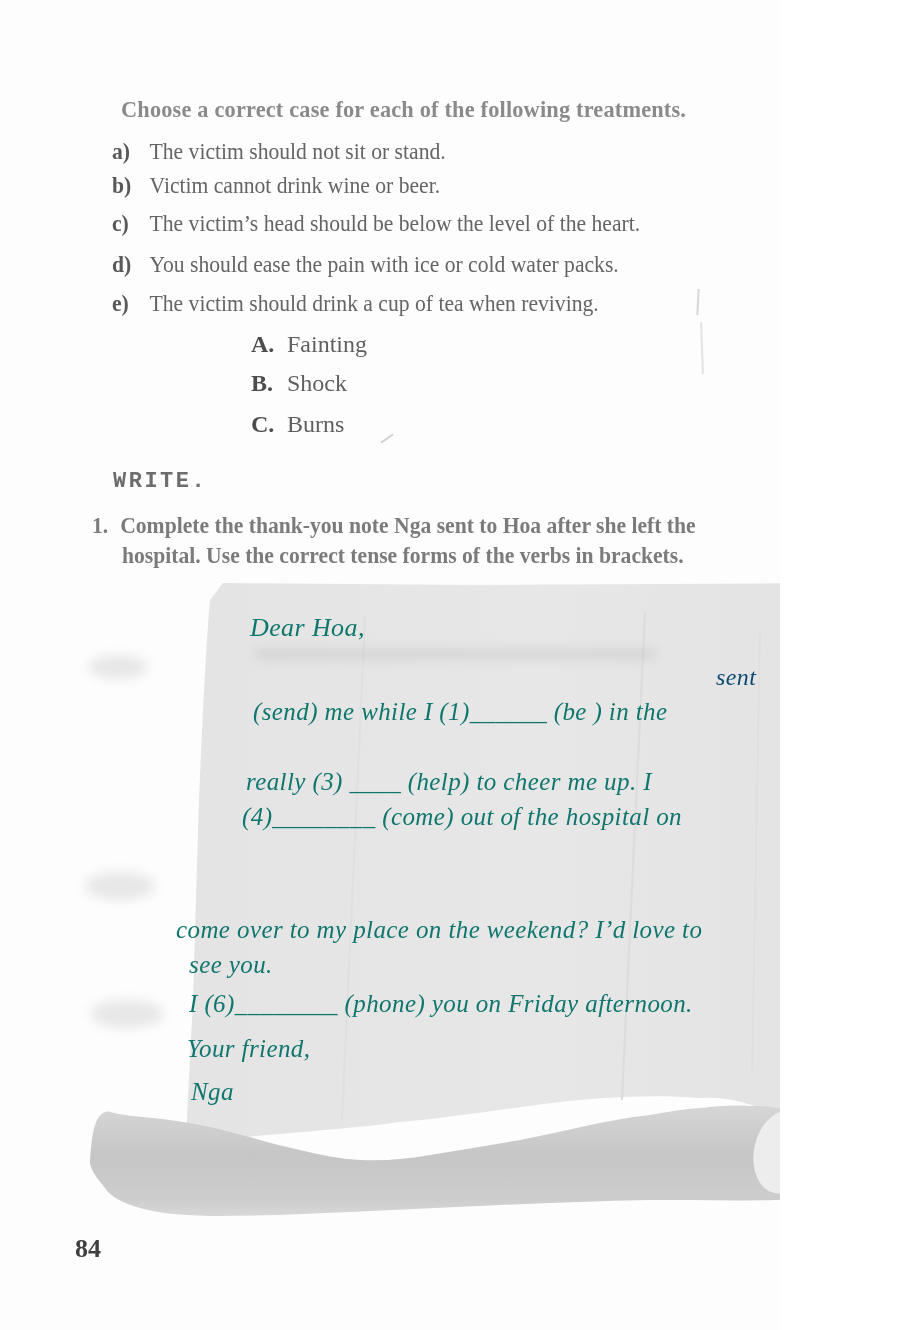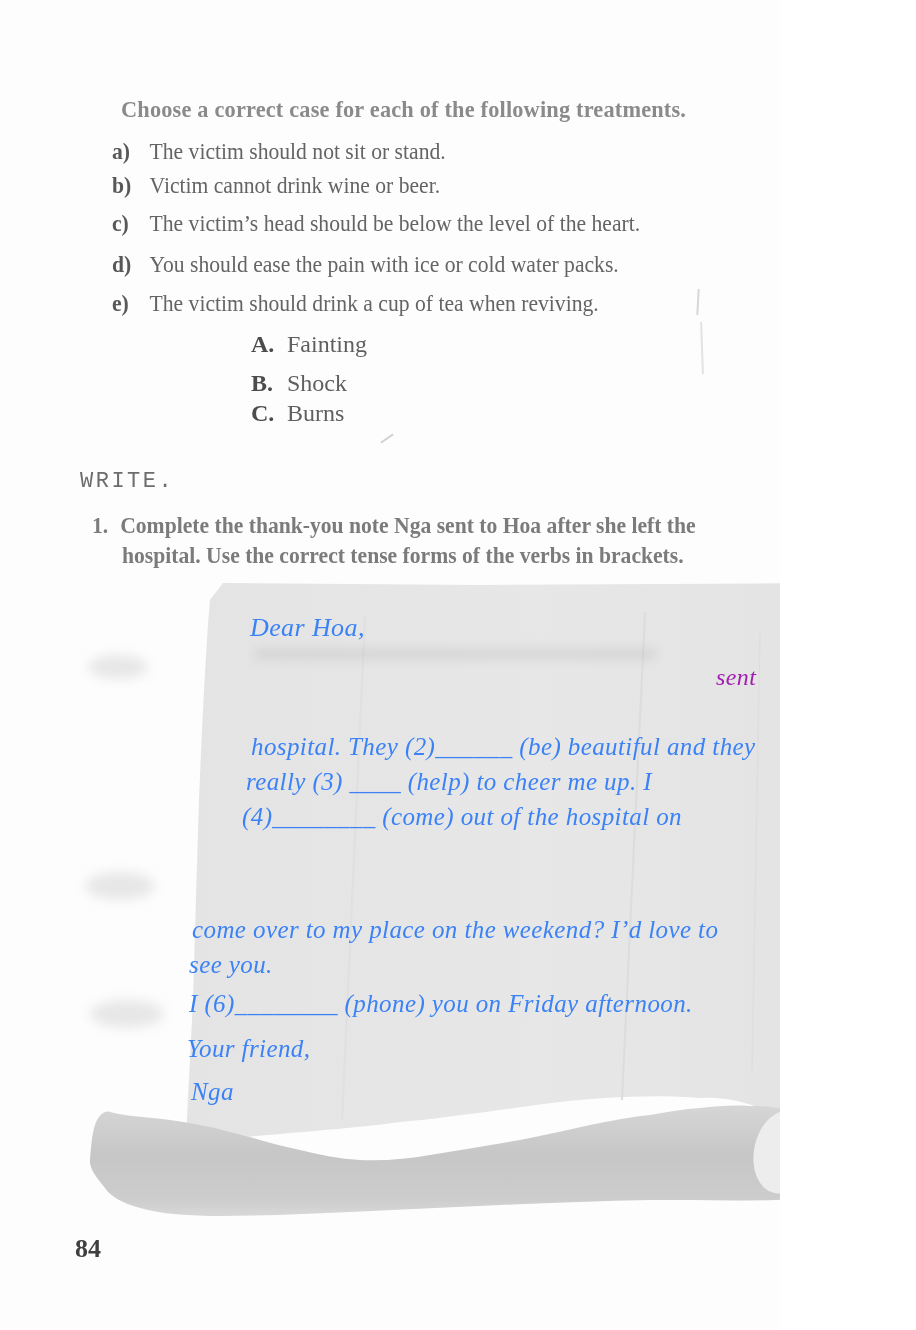--- a/index.html
+++ b/index.html
@@ -11,32 +11,32 @@
   .cond{transform:scaleX(0.94);transform-origin:0 50%;}
   .cond93{transform:scaleX(0.93);transform-origin:0 50%;}
 
   .intro-heading{left:121px;top:96px;font-size:24px;font-weight:bold;color:#8a8a8a;letter-spacing:.2px;}
 
   .item{left:112px;font-size:23px;color:#646464;}
   .item .lab{display:inline-block;width:40px;font-weight:bold;color:#585858;}
   .opt{left:215px;font-size:24px;color:#5f5f5f;margin-left:36px;}
   .opt .lab{display:inline-block;width:36px;font-weight:bold;color:#4c4c4c;}
 
-  .write-heading{left:80px;top:469px;font-family:"Liberation Mono", monospace;
-    font-size:22px;font-weight:normal;color:#6d6d6d;letter-spacing:2.5px;}
+  .write-heading{left:113px;top:469px;font-family:"Liberation Mono", monospace;
+    font-size:22px;font-weight:bold;color:#6d6d6d;letter-spacing:2.5px;}
 
   .ex1{left:92px;top:513px;font-size:23px;font-weight:bold;color:#7b7b7b;}
   .ex1 .num{display:inline-block;width:30px;}
   .ex1-line2{left:122px;top:543px;font-size:23px;font-weight:bold;color:#7b7b7b;}
 
   .scroll-svg{position:absolute;left:60px;top:572px;}
 
-  .letter-line{font-style:italic;font-size:25px;color:#3b82f6;letter-spacing:.4px;}
+  .letter-line{font-style:italic;font-size:25px;color:#0f766e;letter-spacing:.4px;}
   .salutation{font-size:26px;}
-  .ghost{left:716px;top:664px;font-style:italic;font-size:24px;color:#a21caf;letter-spacing:.4px;}
+  .ghost{left:716px;top:664px;font-style:italic;font-size:24px;color:#0c4a6e;letter-spacing:.4px;}
 
   .page-number{left:75px;top:1234px;font-size:26px;font-weight:bold;color:#3f3f3f;}
 
   .artifact{position:absolute;}
   .tick1{left:697px;top:289px;width:2px;height:26px;background:#c6c6c6;opacity:.7;transform:rotate(3deg);}
   .tick2{left:701px;top:322px;width:2px;height:52px;background:#d2d2d2;opacity:.6;transform:rotate(-2deg);}
   .slash{left:386px;top:431px;width:2px;height:15px;background:#bdbdbd;opacity:.7;transform:rotate(55deg);}
 
   .blob{position:absolute;border-radius:50%;filter:blur(6px);background:rgba(165,165,165,.24);}
   .blob1{left:88px;top:655px;width:60px;height:24px;}
@@ -139,36 +139,36 @@
   <div class="abs item cond" style="top:291px">
     <span class="lab">e)</span><span>The victim should drink a cup of tea when reviving.</span>
   </div>
 
   <div class="abs opt" style="top:331px">
     <span class="lab">A.</span><span>Fainting</span>
   </div>
   <div class="abs opt" style="top:370px">
     <span class="lab">B.</span><span>Shock</span>
   </div>
-  <div class="abs opt" style="top:400px">
+  <div class="abs opt" style="top:411px">
     <span class="lab">C.</span><span>Burns</span>
   </div>
 
   <div class="abs write-heading">WRITE.</div>
 
   <div class="abs ex1 cond">
     <span class="num">1.</span><span>Complete the thank-you note Nga sent to Hoa after she left the</span>
   </div>
   <div class="abs ex1-line2 cond">hospital. Use the correct tense forms of the verbs in brackets.</div>
 
   <div class="abs letter-line salutation" style="left:250px;top:613px">Dear Hoa,</div>
   <div class="abs ghost">sent</div>
-  <div class="abs letter-line" style="left:251px;top:733px">hospital. They (2)______ (be) beautiful and they</div>
+  <div class="abs letter-line" style="left:253px;top:698px">(send) me while I (1)______ (be ) in the</div>
   <div class="abs letter-line" style="left:246px;top:768px">really (3) ____ (help) to cheer me up. I</div>
   <div class="abs letter-line" style="left:242px;top:803px">(4)________ (come) out of the hospital on</div>
-  <div class="abs letter-line" style="left:192px;top:916px">come over to my place on the weekend?  I’d love to</div>
+  <div class="abs letter-line" style="left:176px;top:916px">come over to my place on the weekend?  I’d love to</div>
   <div class="abs letter-line" style="left:189px;top:951px">see you.</div>
   <div class="abs letter-line" style="left:189px;top:990px">I (6)________ (phone) you on Friday afternoon.</div>
   <div class="abs letter-line" style="left:187px;top:1035px">Your friend,</div>
   <div class="abs letter-line" style="left:191px;top:1078px">Nga</div>
 
   <div class="abs page-number">84</div>
 </div>
 
 </body></html>

